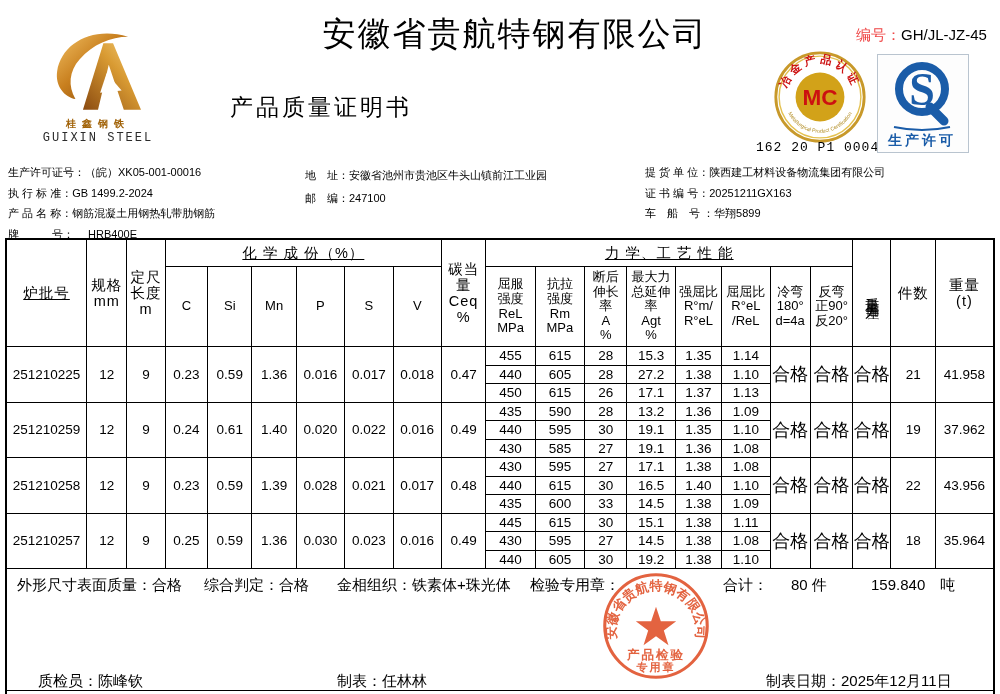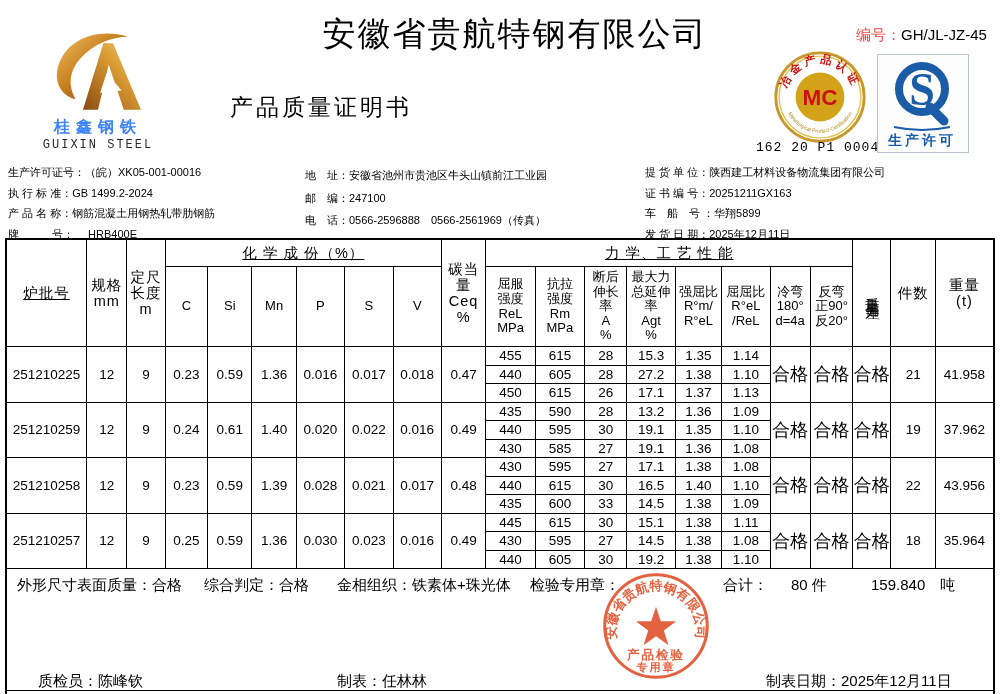--- a/index.html
+++ b/index.html
@@ -8,21 +8,21 @@
     font-family:"Liberation Sans","DejaVu Sans",sans-serif;color:#000;overflow:hidden;
   }
   
   .company-title{position:absolute;left:230px;top:12px;width:570px;text-align:center;
     font-family:"Liberation Serif","DejaVu Serif",serif;font-size:33px;letter-spacing:2px;}
   .doc-title{position:absolute;left:230px;top:92px;width:570px;
     font-family:"Liberation Serif","DejaVu Serif",serif;font-size:23px;letter-spacing:3px;}
   .serial{position:absolute;left:856px;top:26px;font-size:15px;white-space:nowrap;}
   .serial .lab{color:#ef4444;}
   .logo{position:absolute;left:36px;top:26px;width:124px;text-align:center;}
-  .logo .cn{font-size:16px;font-weight:bold;letter-spacing:6px;color:#3b82f6;margin-top:1px;white-space:nowrap;}
+  .logo .cn{font-size:10px;font-weight:bold;letter-spacing:6px;color:#a16207;margin-top:1px;white-space:nowrap;}
   .logo .en{font-size:12px;letter-spacing:2px;color:#2b2b2b;font-family:"Liberation Mono","DejaVu Sans Mono",monospace;text-align:center;}
   .mc-wrap{position:absolute;left:771px;top:50px;width:98px;text-align:center;}
   .mc-code{position:absolute;left:756px;top:140px;font-size:13px;letter-spacing:1px;white-space:nowrap;
     font-family:"Liberation Mono","DejaVu Sans Mono",monospace;}
   .qs-wrap{position:absolute;left:877px;top:54px;width:90px;height:97px;border:1px solid #b9c4cf;background:#fdfdfd;}
   
   .info-col{position:absolute;font-size:11px;line-height:20.5px;white-space:nowrap;}
   .info-col.c1{left:8px;top:162px;}
   .info-col.c2{left:305px;top:164px;line-height:22.5px;}
   .info-col.c3{left:645px;top:162px;}
@@ -112,27 +112,25 @@
 
 <div class="info-col c1">
   <div><span>生产许可证号：</span><span>（皖）XK05-001-00016</span></div>
   <div><span>执 行 标 准：</span><span>GB 1499.2-2024</span></div>
   <div><span>产 品 名 称：</span><span>钢筋混凝土用钢热轧带肋钢筋</span></div>
   <div><span>牌　　　号：</span><span>　 HRB400E</span></div>
 </div>
 <div class="info-col c2">
   <div><span>地　址：</span><span>安徽省池州市贵池区牛头山镇前江工业园</span></div>
   <div><span>邮　编：</span><span>247100</span></div>
-  <div><span>电　话：</span><span>0566-2596888　0566-2561969（传真）</span></div>
 </div>
 <div class="info-col c3">
   <div><span>提 货 单 位：</span><span>陕西建工材料设备物流集团有限公司</span></div>
   <div><span>证 书 编 号：</span><span>20251211GX163</span></div>
   <div><span>车　船　号 ：</span><span>华翔5899</span></div>
-  <div><span>发 货 日 期：</span><span>2025年12月11日</span></div>
 </div>
 
 <table class="cert">
   <colgroup>
     <col style="width:80px">
       <col style="width:40px">
       <col style="width:38px">
     <col style="width:42px">
       <col style="width:44px">
       <col style="width:44px">

